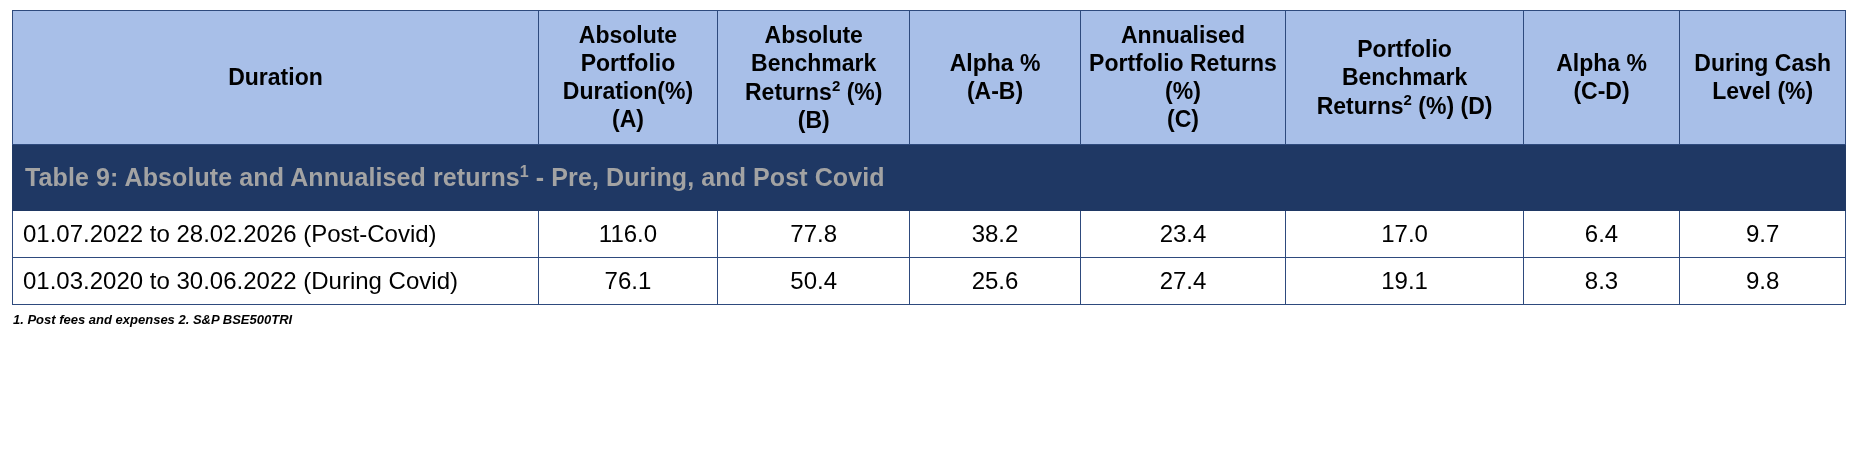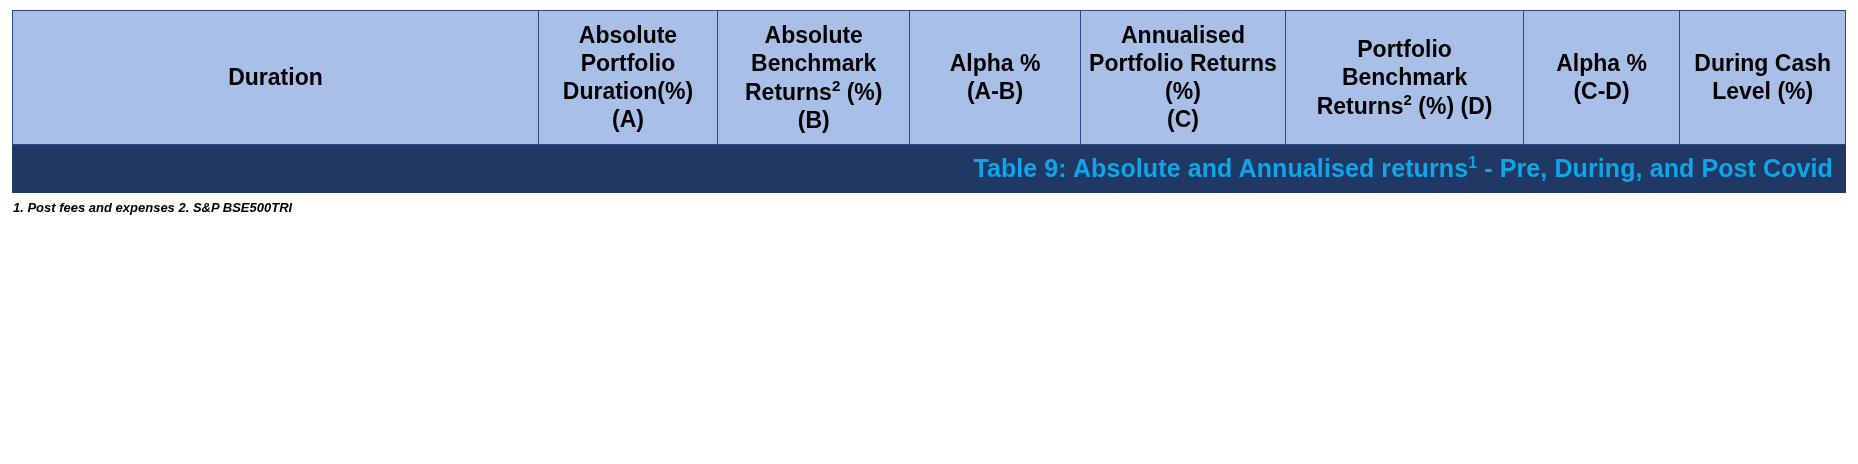--- a/index.html
+++ b/index.html
@@ -19,26 +19,26 @@
     box-sizing: border-box;
     width: 1858px;
   }
   table.data-table {
     border-collapse: collapse;
     width: 1834px;
     table-layout: fixed;
   }
   .title-row td {
     background: #1F3864;
-    color: #0ea5e9;
+    color: #a3a3a3;
     font-weight: bold;
     font-size: 25px;
-    padding: 9px 12px;
+    padding: 18px 12px;
     border: 1px solid #1F3864;
-    text-align: right;
+    text-align: left;
     letter-spacing: 0.1px;
   }
   .title-row td sup {
     font-size: 16px;
     vertical-align: super;
   }
   thead.head-row th {
     background: #A8BFE8;
     border: 1px solid #2E4A7D;
     font-weight: bold;
@@ -102,16 +102,36 @@
         <th><span>Absolute Portfolio Duration(%)</span><br><span>(A)</span></th>
         <th><span>Absolute Benchmark Returns</span><sup>2</sup> (%)<br>(B)</th>
         <th><span>Alpha %</span><br><span>(A-B)</span></th>
         <th><span>Annualised Portfolio Returns (%)</span><br><span>(C)</span></th>
         <th><span>Portfolio Benchmark Returns</span><sup>2</sup> (%) (D)</th>
         <th><span>Alpha %</span><br><span>(C-D)</span></th>
         <th><span>During Cash Level (%)</span></th>
       </tr>
     </thead>
     <tbody>
+      <tr>
+        <td class="duration-cell">01.07.2022 to 28.02.2026 (Post-Covid)</td>
+        <td>116.0</td>
+        <td>77.8</td>
+        <td>38.2</td>
+        <td>23.4</td>
+        <td>17.0</td>
+        <td>6.4</td>
+        <td>9.7</td>
+      </tr>
+      <tr>
+        <td class="duration-cell">01.03.2020 to 30.06.2022 (During Covid)</td>
+        <td>76.1</td>
+        <td>50.4</td>
+        <td>25.6</td>
+        <td>27.4</td>
+        <td>19.1</td>
+        <td>8.3</td>
+        <td>9.8</td>
+      </tr>
     </tbody>
   </table>
   <div class="footnote">1. Post fees and expenses 2. S&amp;P BSE500TRI</div>
 </div>
 
 </body></html>

